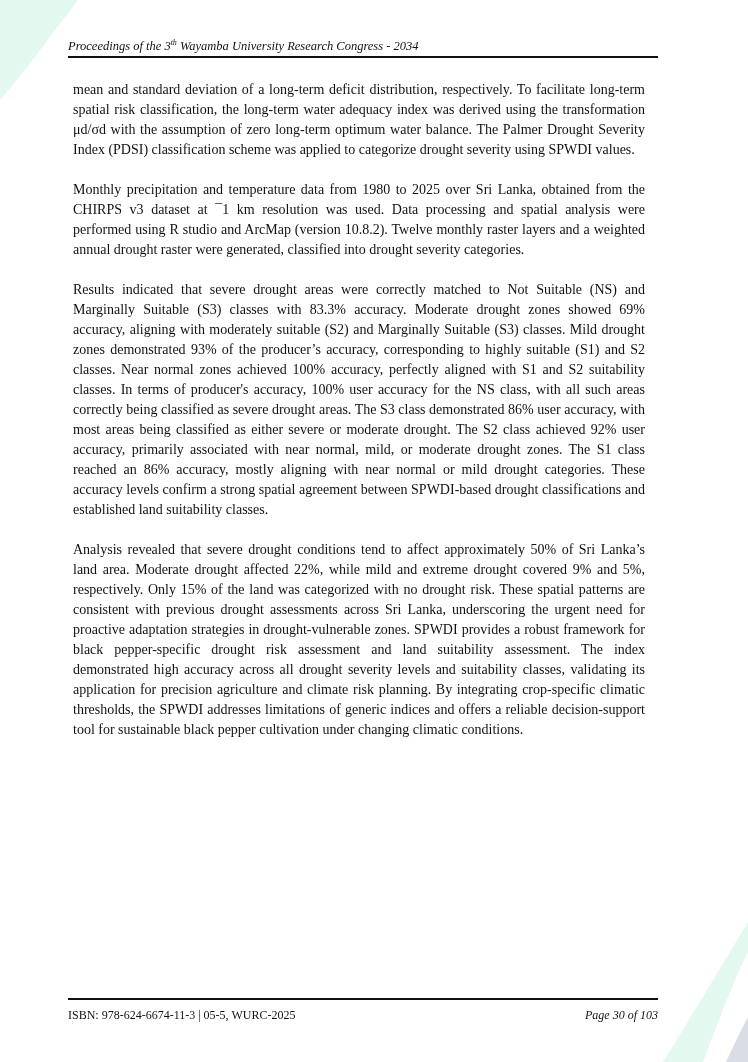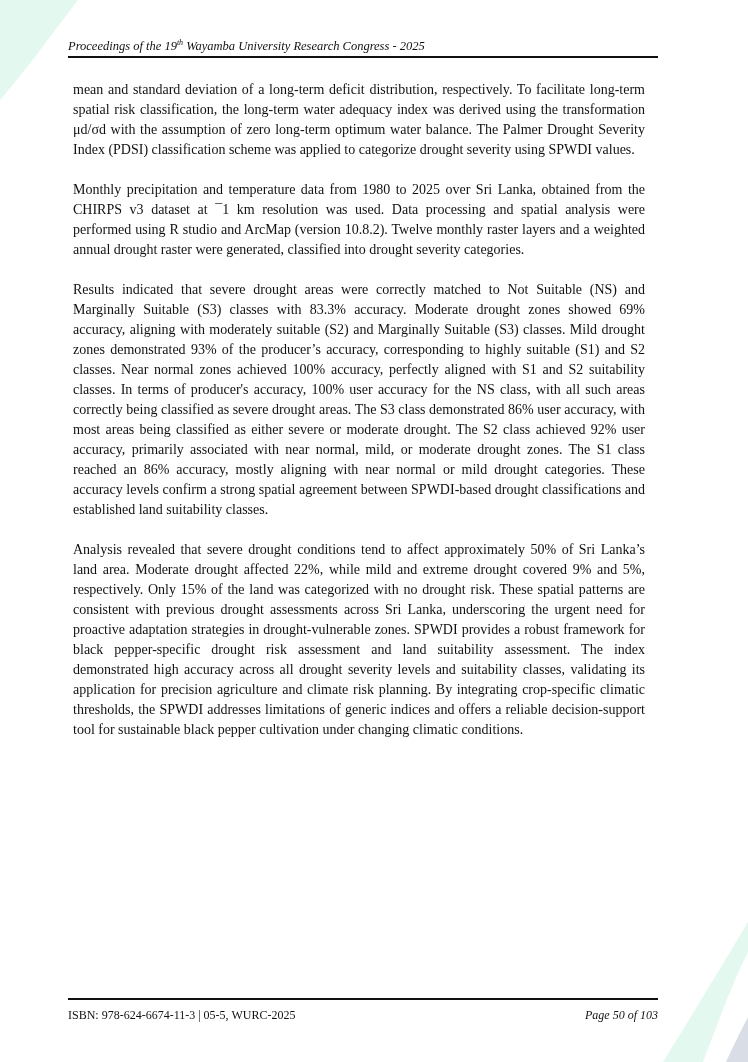--- a/index.html
+++ b/index.html
@@ -38,26 +38,26 @@
 
 <svg class="deco" style="left:0;top:0" width="160" height="110" viewBox="0 0 160 110">
   <path d="M0,0 L78,0 C55,30 30,65 0,100 Z" fill="#e3f9ef"></path>
 </svg>
 <svg class="deco" style="right:0;bottom:0" width="130" height="140" viewBox="0 0 130 140">
   <path d="M130,0 C100,50 70,100 45,140 L85,140 C100,100 115,60 130,30 Z" fill="#e3f9ef"></path>
   <path d="M130,95 C122,110 115,125 108,140 L130,140 Z" fill="#d8dde6"></path>
 </svg>
 
 <div class="header">
-  <span>Proceedings of the 19</span><sup>th</sup><span> Wayamba University Research Congress - 2025</span>
+  <span>Proceedings of the 3</span><sup>th</sup><span> Wayamba University Research Congress - 2034</span>
 </div>
 <div class="rule-top"></div>
 
 <div class="body">
   <p>mean and standard deviation of a long-term deficit distribution, respectively. To facilitate long-term spatial risk classification, the long-term water adequacy index was derived using the transformation μd/σd with the assumption of zero long-term optimum water balance. The Palmer Drought Severity Index (PDSI) classification scheme was applied to categorize drought severity using SPWDI values.</p>
   <p>Monthly precipitation and temperature data from 1980 to 2025 over Sri Lanka, obtained from the CHIRPS v3 dataset at ¯1 km resolution was used. Data processing and spatial analysis were performed using R studio and ArcMap (version 10.8.2). Twelve monthly raster layers and a weighted annual drought raster were generated, classified into drought severity categories.</p>
   <p>Results indicated that severe drought areas were correctly matched to Not Suitable (NS) and Marginally Suitable (S3) classes with 83.3% accuracy. Moderate drought zones showed 69% accuracy, aligning with moderately suitable (S2) and Marginally Suitable (S3) classes. Mild drought zones demonstrated 93% of the producer’s accuracy, corresponding to highly suitable (S1) and S2 classes. Near normal zones achieved 100% accuracy, perfectly aligned with S1 and S2 suitability classes. In terms of producer's accuracy, 100% user accuracy for the NS  class, with all such areas correctly being classified as severe drought areas. The S3 class demonstrated 86% user accuracy, with most areas being classified as either severe or moderate drought. The S2 class achieved 92% user accuracy, primarily associated with near normal, mild, or moderate drought zones. The S1 class reached an 86% accuracy, mostly aligning with near normal or mild drought categories. These accuracy levels confirm a strong spatial agreement between SPWDI-based drought classifications and established land suitability classes.</p>
   <p>Analysis revealed that severe drought conditions tend to affect approximately 50% of Sri Lanka’s land area. Moderate drought affected 22%, while mild and extreme drought covered 9% and 5%, respectively. Only 15% of the land was categorized with no drought risk. These spatial patterns are consistent with previous drought assessments across Sri Lanka, underscoring the urgent need for proactive adaptation strategies in drought-vulnerable zones. SPWDI provides a robust framework for black pepper-specific drought risk assessment and land suitability assessment. The index demonstrated high accuracy across all drought severity levels and suitability classes, validating its application for precision agriculture and climate risk planning. By integrating crop-specific climatic thresholds, the SPWDI addresses limitations of generic indices and offers a reliable decision-support tool for sustainable black pepper cultivation under changing climatic conditions.</p>
 </div>
 
 <div class="rule-bottom"></div>
 <div class="footer-left">ISBN: 978-624-6674-11-3 | 05-5, WURC-2025</div>
-<div class="footer-right">Page 50 of 103</div>
+<div class="footer-right">Page 30 of 103</div>
 
 </body></html>

